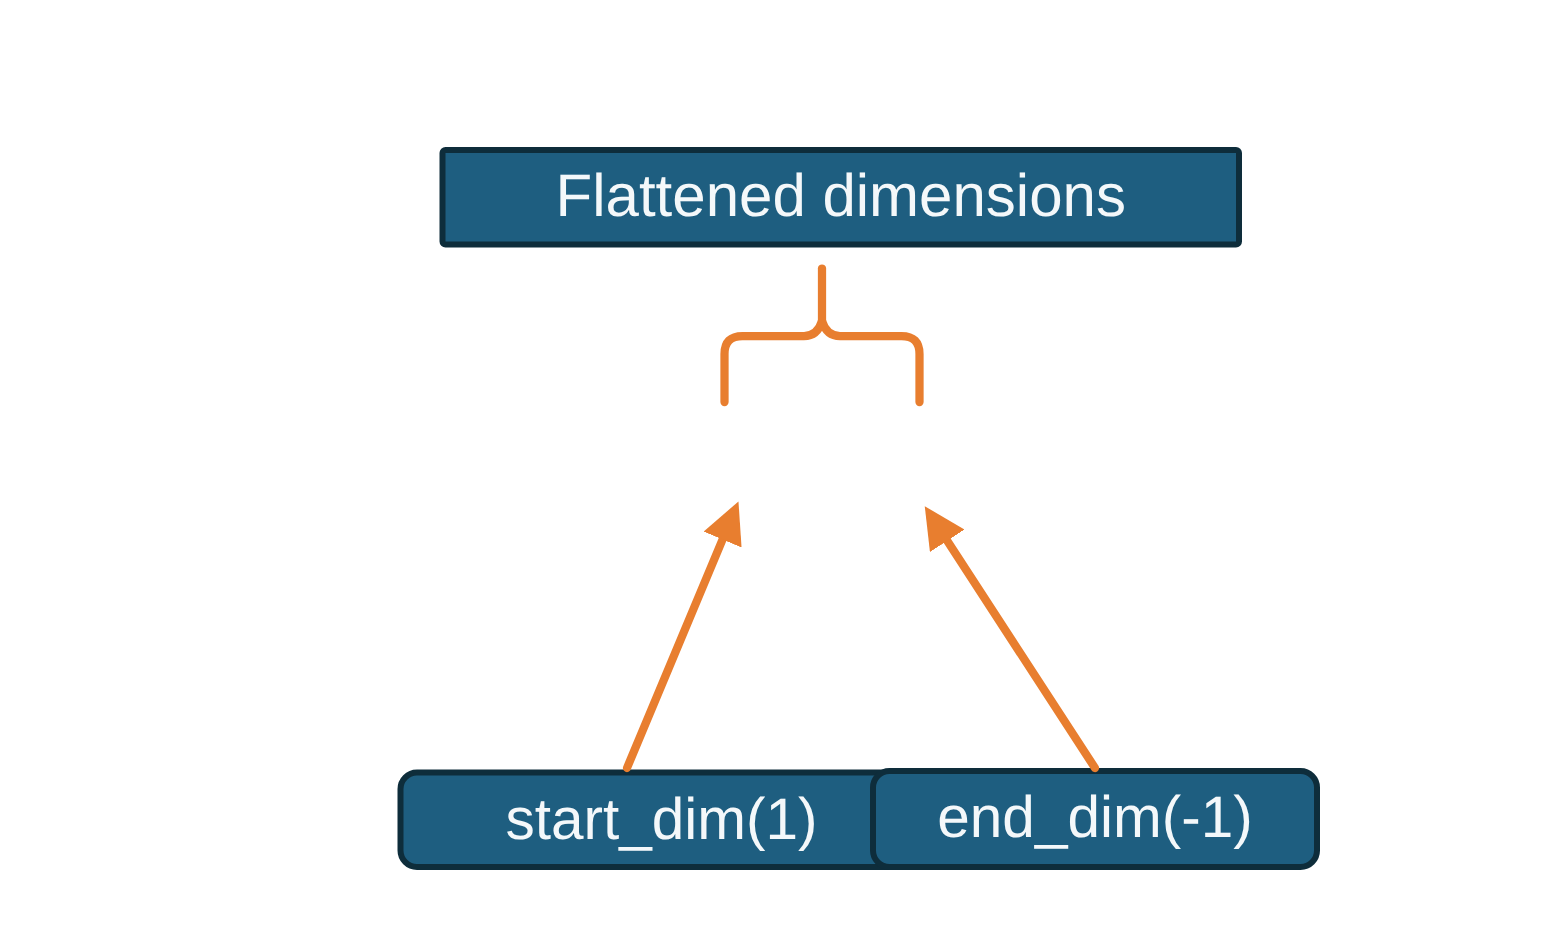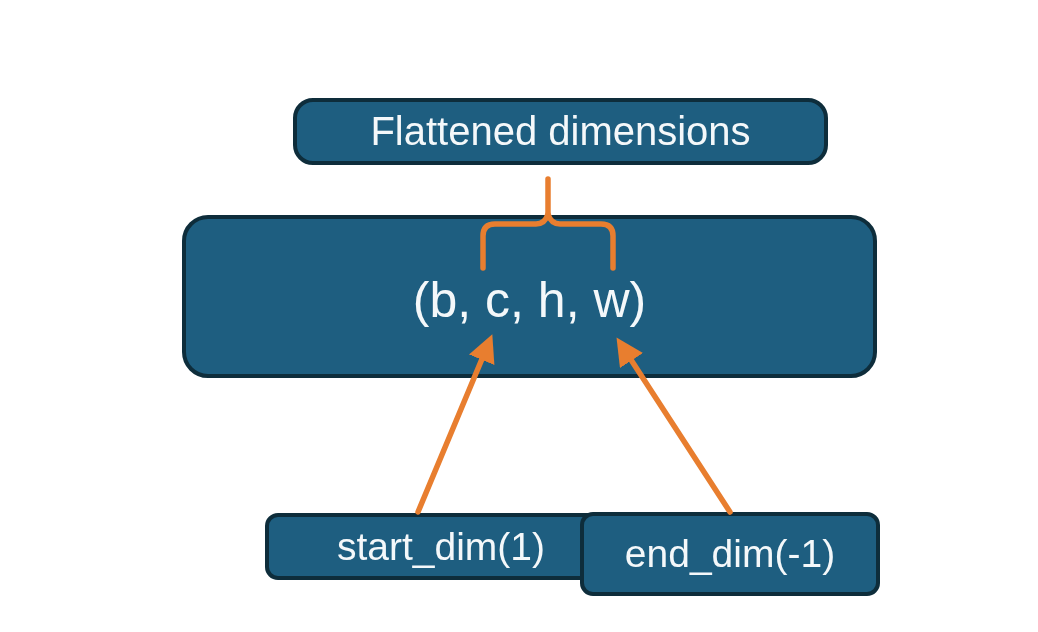--- a/index.html
+++ b/index.html
@@ -45,39 +45,39 @@
     border: 4px solid var(--box-border);
     color: var(--text-white);
     display: flex;
     align-items: center;
     justify-content: center;
     z-index: 2;
   }
   .box-top {
     left: 293px; top: 98px;
     width: 535px; height: 67px;
-    border-radius: 20px;
+    border-radius: 4px;
     font-size: 40px;
   }
   .box-main {
     left: 182px; top: 215px;
     width: 695px; height: 163px;
     border-radius: 26px;
     font-size: 50px;
   }
   .box-main .label { padding-top: 6px; }
   .box-start {
     left: 265px; top: 513px;
     width: 352px; height: 67px;
     border-radius: 13px;
     font-size: 39px;
   }
   .box-end {
     left: 580px; top: 512px;
-    width: 300px; height: 84px;
+    width: 300px; height: 68px;
     border-radius: 13px;
     font-size: 39px;
   }
   .label { white-space: nowrap; }
 </style>
 </head>
 <body>
 
 <div class="canvas">
 
@@ -95,23 +95,20 @@
 
     <line x1="418" y1="512" x2="487" y2="347" marker-end="url(#arrowhead)"></line>
 
     <line x1="730" y1="512" x2="624" y2="349" marker-end="url(#arrowhead)"></line>
   </svg>
 
   <div class="box box-top">
     <span class="label">Flattened dimensions</span>
   </div>
 
-  <div class="box box-main">
-    <span class="label">(b, c, h, w)</span>
-  </div>
 
   <div class="box box-start">
     <span class="label">start_dim(1)</span>
   </div>
 
   <div class="box box-end">
     <span class="label">end_dim(-1)</span>
   </div>
 
 </div>

